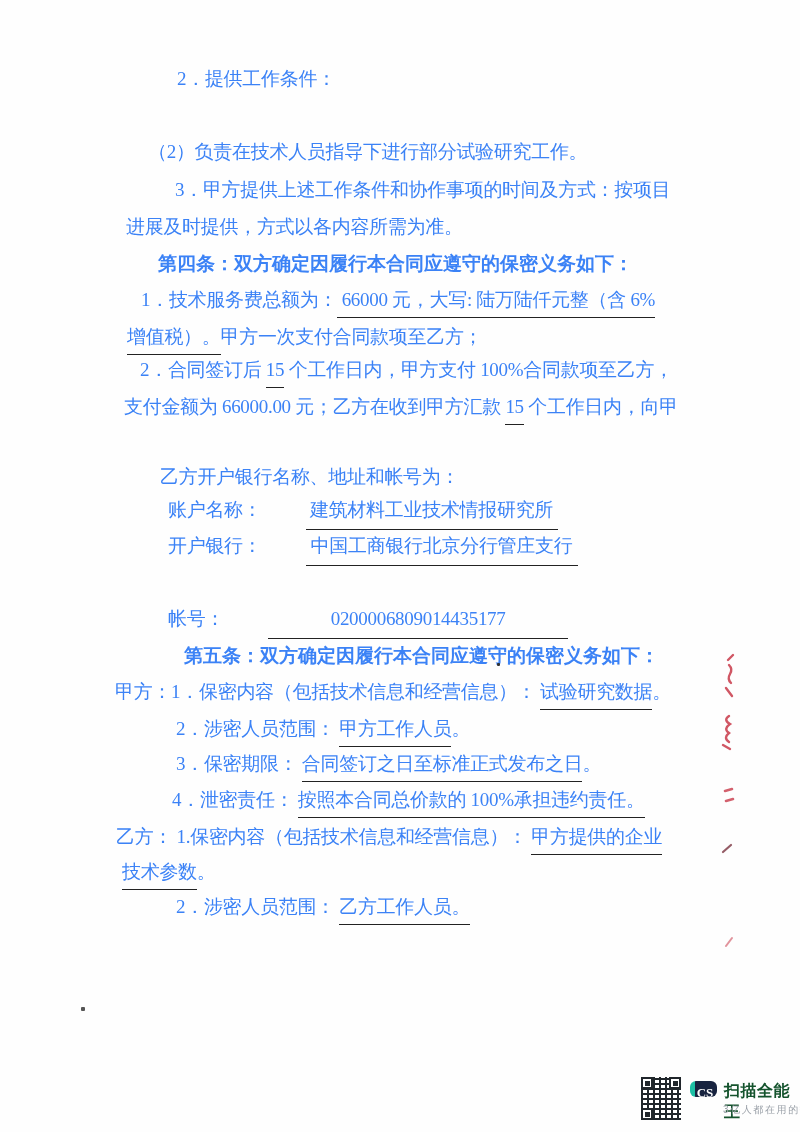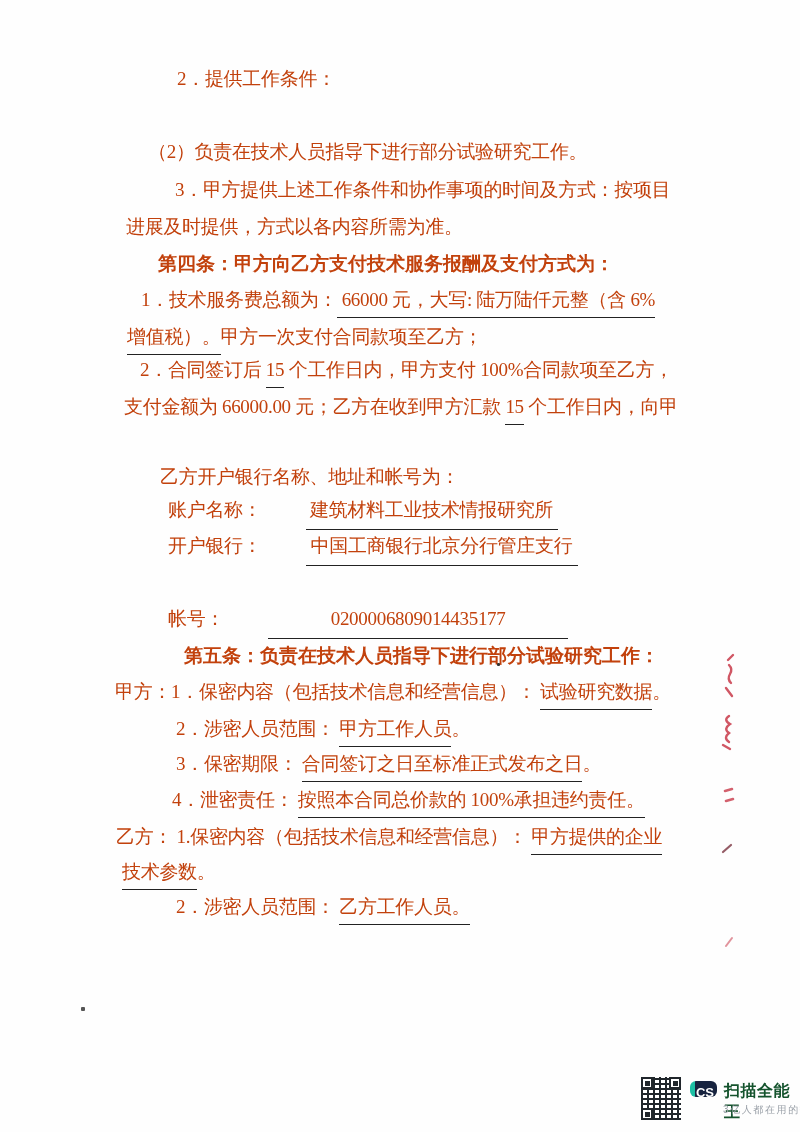--- a/index.html
+++ b/index.html
@@ -6,21 +6,21 @@
   body{
     width:800px;height:1132px;position:relative;overflow:hidden;
     background:#ffffff;
     font-family:"Liberation Serif","DejaVu Serif",serif;
     color:#1b1b1b;
   }
   .page{position:absolute;inset:0;background:#fefefe;}
   .ln{
     position:absolute;white-space:nowrap;
     font-size:19px;line-height:24px;letter-spacing:-0.3px;
-    font-weight:500;color:#c2410c;
+    font-weight:500;color:#3b82f6;
   }
   .hb{font-weight:800;letter-spacing:0;}
   .u{
     border-bottom:1.8px solid #222;
     padding-bottom:7px;
   }
   .val{display:inline-block;text-align:center;vertical-align:baseline;margin-left:44px;}
   .speck{position:absolute;background:#555;border-radius:1px;}
   .rmark{position:absolute;}
   
@@ -34,21 +34,21 @@
   }
   .finder{position:absolute;width:12px;height:12px;border:2.5px solid #20262b;background:#fff;box-sizing:border-box;}
   .finder::after{content:"";position:absolute;inset:1.5px;background:#20262b;}
   .f-tl{left:0;top:0;}
   .f-tr{right:0;top:0;}
   .f-bl{left:0;bottom:0;}
   .cs-badge{
     position:absolute;left:690px;top:1081px;width:27px;height:16px;
     border-radius:6px;
     background:linear-gradient(90deg,#1CBFA4 0 5px,#17233F 5px);
-    color:#fff;font-family:Liberation Sans, sans-serif;
+    color:#fff;font-family:Liberation Serif, serif;
     font-weight:700;font-size:13px;line-height:24px;text-align:center;
     text-indent:3px;
   }
   .wm-title{
     position:absolute;left:724px;top:1081px;
     font-family:"Liberation Sans","DejaVu Sans",sans-serif;
     font-weight:700;font-size:16px;color:#14532d;letter-spacing:0.5px;
   }
   .wm-sub{
     position:absolute;left:723px;top:1103px;
@@ -63,41 +63,41 @@
 
   <div class="ln" style="left:177px;top:67px"><span>2．提供工作条件：</span></div>
 
 
   <div class="ln" style="left:148px;top:140px"><span>（2）负责在技术人员指导下进行部分试验研究工作。</span></div>
 
   <div class="ln" style="left:175px;top:178px"><span>3．甲方提供上述工作条件和协作事项的时间及方式：按项目</span></div>
 
   <div class="ln" style="left:126px;top:215px"><span>进展及时提供，方式以各内容所需为准。</span></div>
 
-  <div class="ln hb" style="left:158px;top:252px"><span>第四条：甲方向乙方支付技术服务报酬及支付方式为：</span></div>
+  <div class="ln hb" style="left:158px;top:252px"><span>第四条：双方确定因履行本合同应遵守的保密义务如下：</span></div>
 
   <div class="ln" style="left:141px;top:288px"><span>1．技术服务费总额为：</span><span class="u"> 66000 元，大写: 陆万陆仟元整（含 6%</span></div>
 
   <div class="ln" style="left:127px;top:325px"><span class="u">增值税）。</span><span>甲方一次支付合同款项至乙方；</span></div>
 
   <div class="ln" style="left:140px;top:358px"><span>2．合同签订后 </span><span class="u">15</span><span> 个工作日内，甲方支付 100%合同款项至乙方，</span></div>
 
   <div class="ln" style="left:124px;top:395px"><span>支付金额为 66000.00 元；乙方在收到甲方汇款 </span><span class="u">15</span><span> 个工作日内，向甲</span></div>
 
 
   <div class="ln" style="left:160px;top:465px"><span>乙方开户银行名称、地址和帐号为：</span></div>
 
   <div class="ln" style="left:168px;top:498px"><span>账户名称：</span><span class="u val" style="width:252px">建筑材料工业技术情报研究所</span></div>
 
   <div class="ln" style="left:168px;top:534px"><span>开户银行：</span><span class="u val" style="width:272px">中国工商银行北京分行管庄支行</span></div>
 
 
   <div class="ln" style="left:168px;top:607px"><span>帐号：</span><span class="u val" style="width:300px">0200006809014435177</span></div>
 
-  <div class="ln hb" style="left:184px;top:644px"><span>第五条：负责在技术人员指导下进行部分试验研究工作：</span></div>
+  <div class="ln hb" style="left:184px;top:644px"><span>第五条：双方确定因履行本合同应遵守的保密义务如下：</span></div>
 
   <div class="ln" style="left:115px;top:680px"><span>甲方：1．保密内容（包括技术信息和经营信息）： </span><span class="u">试验研究数据</span><span>。</span></div>
 
   <div class="ln" style="left:176px;top:717px"><span>2．涉密人员范围： </span><span class="u">甲方工作人员</span><span>。</span></div>
 
   <div class="ln" style="left:176px;top:752px"><span>3．保密期限： </span><span class="u">合同签订之日至标准正式发布之日</span><span>。</span></div>
 
   <div class="ln" style="left:172px;top:788px"><span>4．泄密责任： </span><span class="u">按照本合同总价款的 100%承担违约责任。</span></div>
 
   <div class="ln" style="left:116px;top:825px"><span>乙方： 1.保密内容（包括技术信息和经营信息）： </span><span class="u">甲方提供的企业</span></div>

